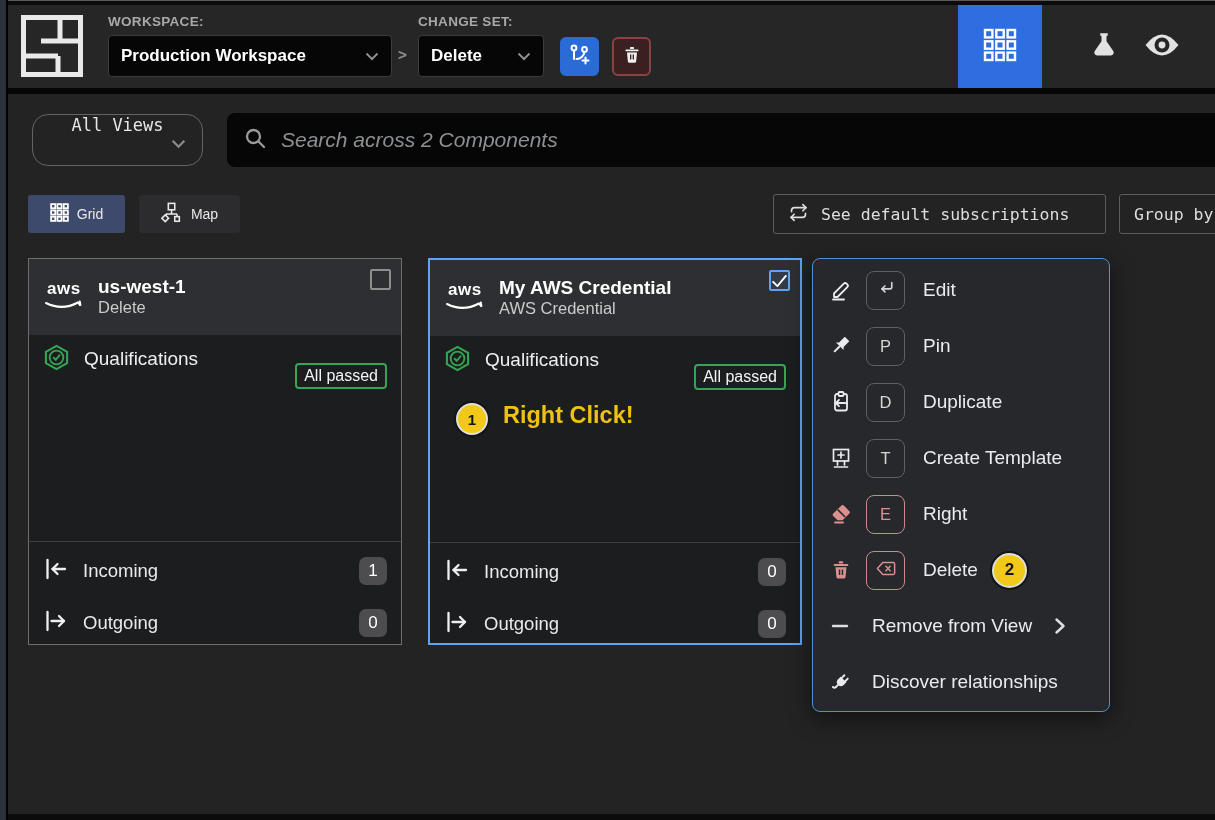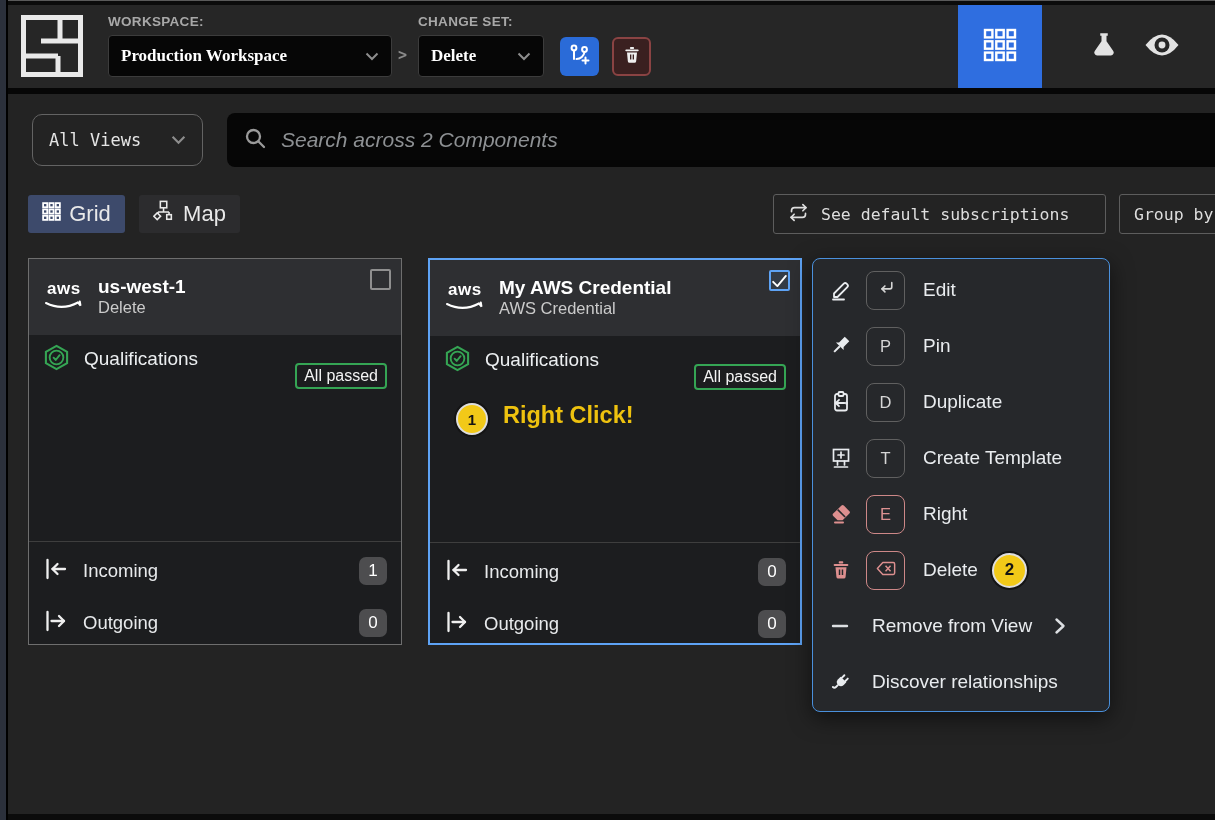--- a/index.html
+++ b/index.html
@@ -16,45 +16,45 @@
   .bottom-band{left:0;top:814px;width:100%;height:6px;background:#0b0b0b;}
 
   
   .top-bar{left:0;top:5px;width:1215px;height:83px;background:#262626;}
   .si-logo{left:20px;top:9px;}
   .field-label{font-size:13.5px;font-weight:700;color:#a8a8a8;letter-spacing:.3px;}
   .ws-label{left:108px;top:9px;}
   .cs-label{left:418px;top:9px;}
   .dropdown{background:#060606;border:1px solid #3c3c3c;border-radius:4px;display:flex;
             align-items:center;padding:0 12px;box-sizing:border-box;cursor:pointer;}
-  .dropdown .dd-text{font-family:Liberation Serif, serif;font-weight:700;font-size:17px;color:#fff;}
+  .dropdown .dd-text{font-family:Liberation Sans, sans-serif;font-weight:700;font-size:17px;color:#fff;}
   .dropdown .chev{margin-left:auto;}
   .ws-dd{left:108px;top:30px;width:284px;height:42px;}
   .cs-dd{left:418px;top:30px;width:126px;height:42px;}
   .crumb-sep{left:398px;top:41px;color:#8a8a8a;font-size:15px;font-weight:700;}
   .icon-btn{display:flex;align-items:center;justify-content:center;border-radius:6px;cursor:pointer;box-sizing:border-box;}
   .branch-btn{left:560px;top:32px;width:39px;height:39px;background:#2a6bd8;}
   .trashset-btn{left:612px;top:32px;width:39px;height:39px;background:#3a2020;border:2px solid #8a4343;}
   .grid-tab{left:958px;top:0;width:84px;height:83px;background:#2f6ee0;border-radius:0;}
   .flask-btn{left:1082px;top:20px;width:44px;height:44px;background:transparent;}
   .eye-btn{left:1140px;top:20px;width:44px;height:44px;background:transparent;}
 
   
-  .all-views{left:32px;top:114px;width:171px;height:52px;border:1px solid #636363;border-radius:10px;
-             display:flex;align-items:center;padding:0 16px;box-sizing:border-box;cursor:pointer;}
+  .all-views{left:32px;top:114px;width:171px;height:52px;border:1px solid #636363;border-radius:16px;
+             display:flex;align-items:center;padding:0 16px;box-sizing:border-box;cursor:pointer;flex-direction:column;}
   .all-views .dd-text{font-family:"DejaVu Sans Mono",monospace;font-size:17px;color:#e6e6e6;font-weight:400;}
   .search-box{left:227px;top:113px;width:988px;height:54px;background:#060606;border-radius:8px 0 0 8px;
               display:flex;align-items:center;padding:0 16px;box-sizing:border-box;}
   .search-box input{flex:1;background:transparent;border:none;outline:none;margin-left:12px;
               font-family:"Liberation Sans",sans-serif;font-size:21px;color:#ddd;}
   .search-box input::placeholder{color:#8d9093;font-style:italic;}
 
   
   .tgl{display:flex;align-items:center;justify-content:center;gap:8px;border-radius:3px;
-       font-size:22px;color:#e9e9e9;cursor:pointer;box-sizing:border-box;}
+       font-size:14px;color:#e9e9e9;cursor:pointer;box-sizing:border-box;}
   .grid-btn{left:28px;top:195px;width:97px;height:38px;background:#3d4a6b;}
   .map-btn{left:139px;top:195px;width:101px;height:38px;background:#2c2c2e;}
   .outline-btn{display:flex;align-items:center;gap:12px;border:1px solid #5d5d5d;border-radius:3px;
        padding:0 14px;box-sizing:border-box;font-family:"DejaVu Sans Mono",monospace;font-size:16.5px;
        color:#dedede;cursor:pointer;}
   .subs-btn{left:773px;top:194px;width:333px;height:40px;}
   .group-btn{left:1119px;top:194px;width:140px;height:40px;}
 
   
   .card{top:258px;width:374px;height:387px;background:#1c1d1f;border:1px solid #6e6e6e;box-sizing:border-box;}

